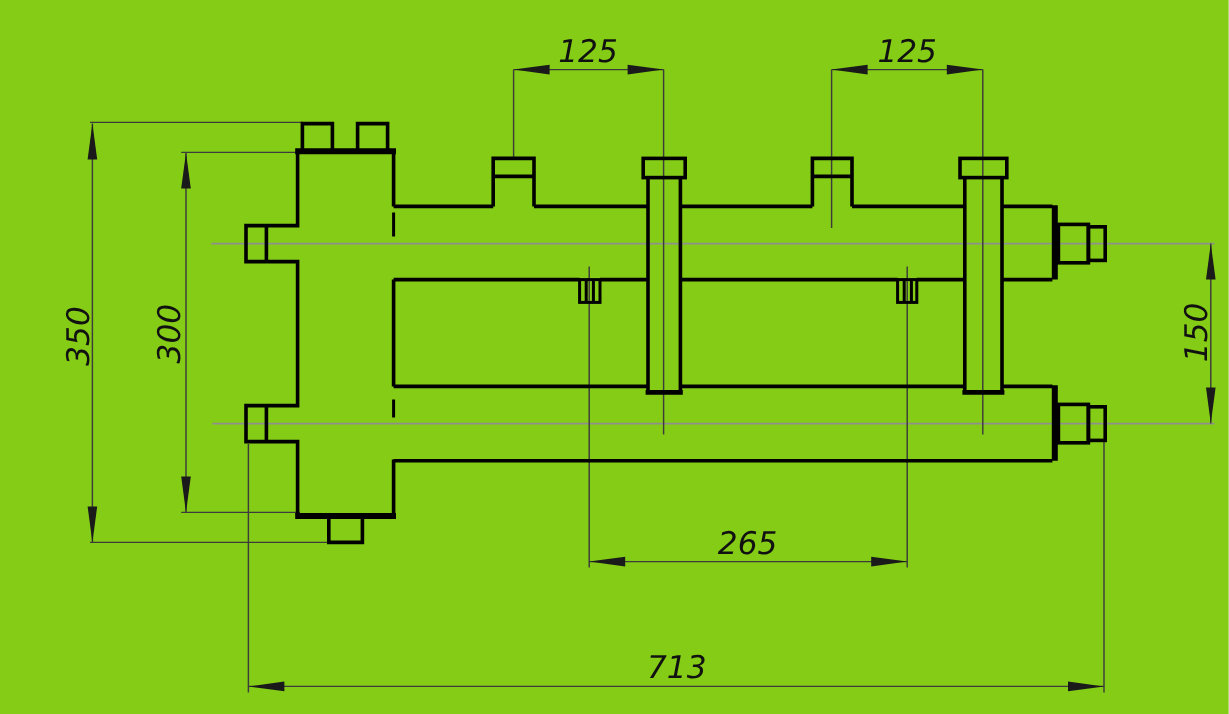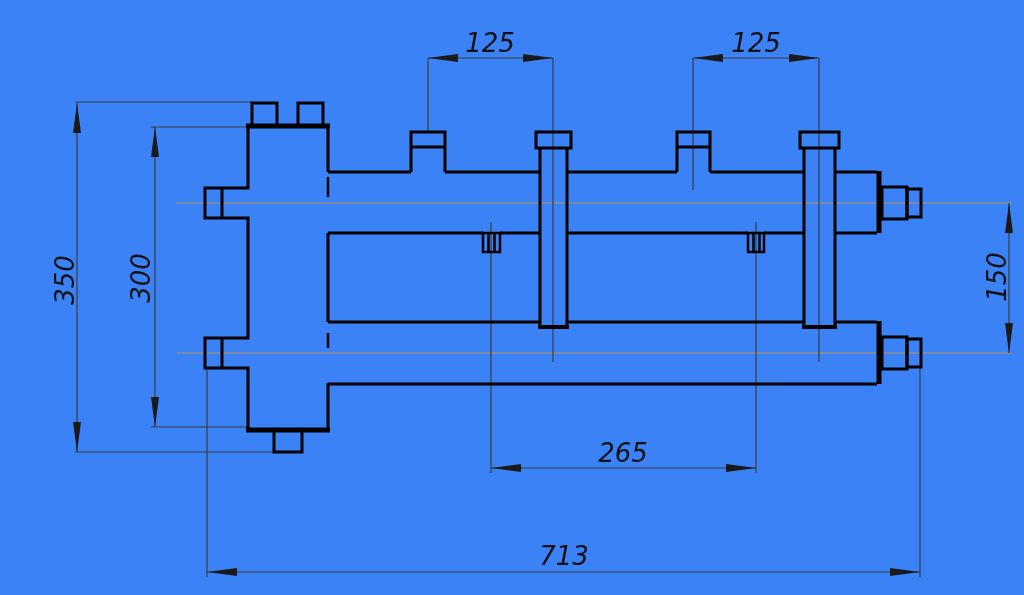--- a/index.html
+++ b/index.html
@@ -5,21 +5,21 @@
   html, body {
     margin: 0;
     padding: 0;
     background: #ffffff;
     font-family: "DejaVu Sans", sans-serif;
   }
   .canvas {
     position: relative;
     width: 1024px;
     height: 595px;
-    background: #3b82f6;
+    background: #84cc16;
     overflow: hidden;
   }
   svg { display: block; }
   .dim-text {
     font-family: "DejaVu Sans", sans-serif;
     font-style: italic;
     font-size: 26px;
     fill: #111111;
   }
 </style>

